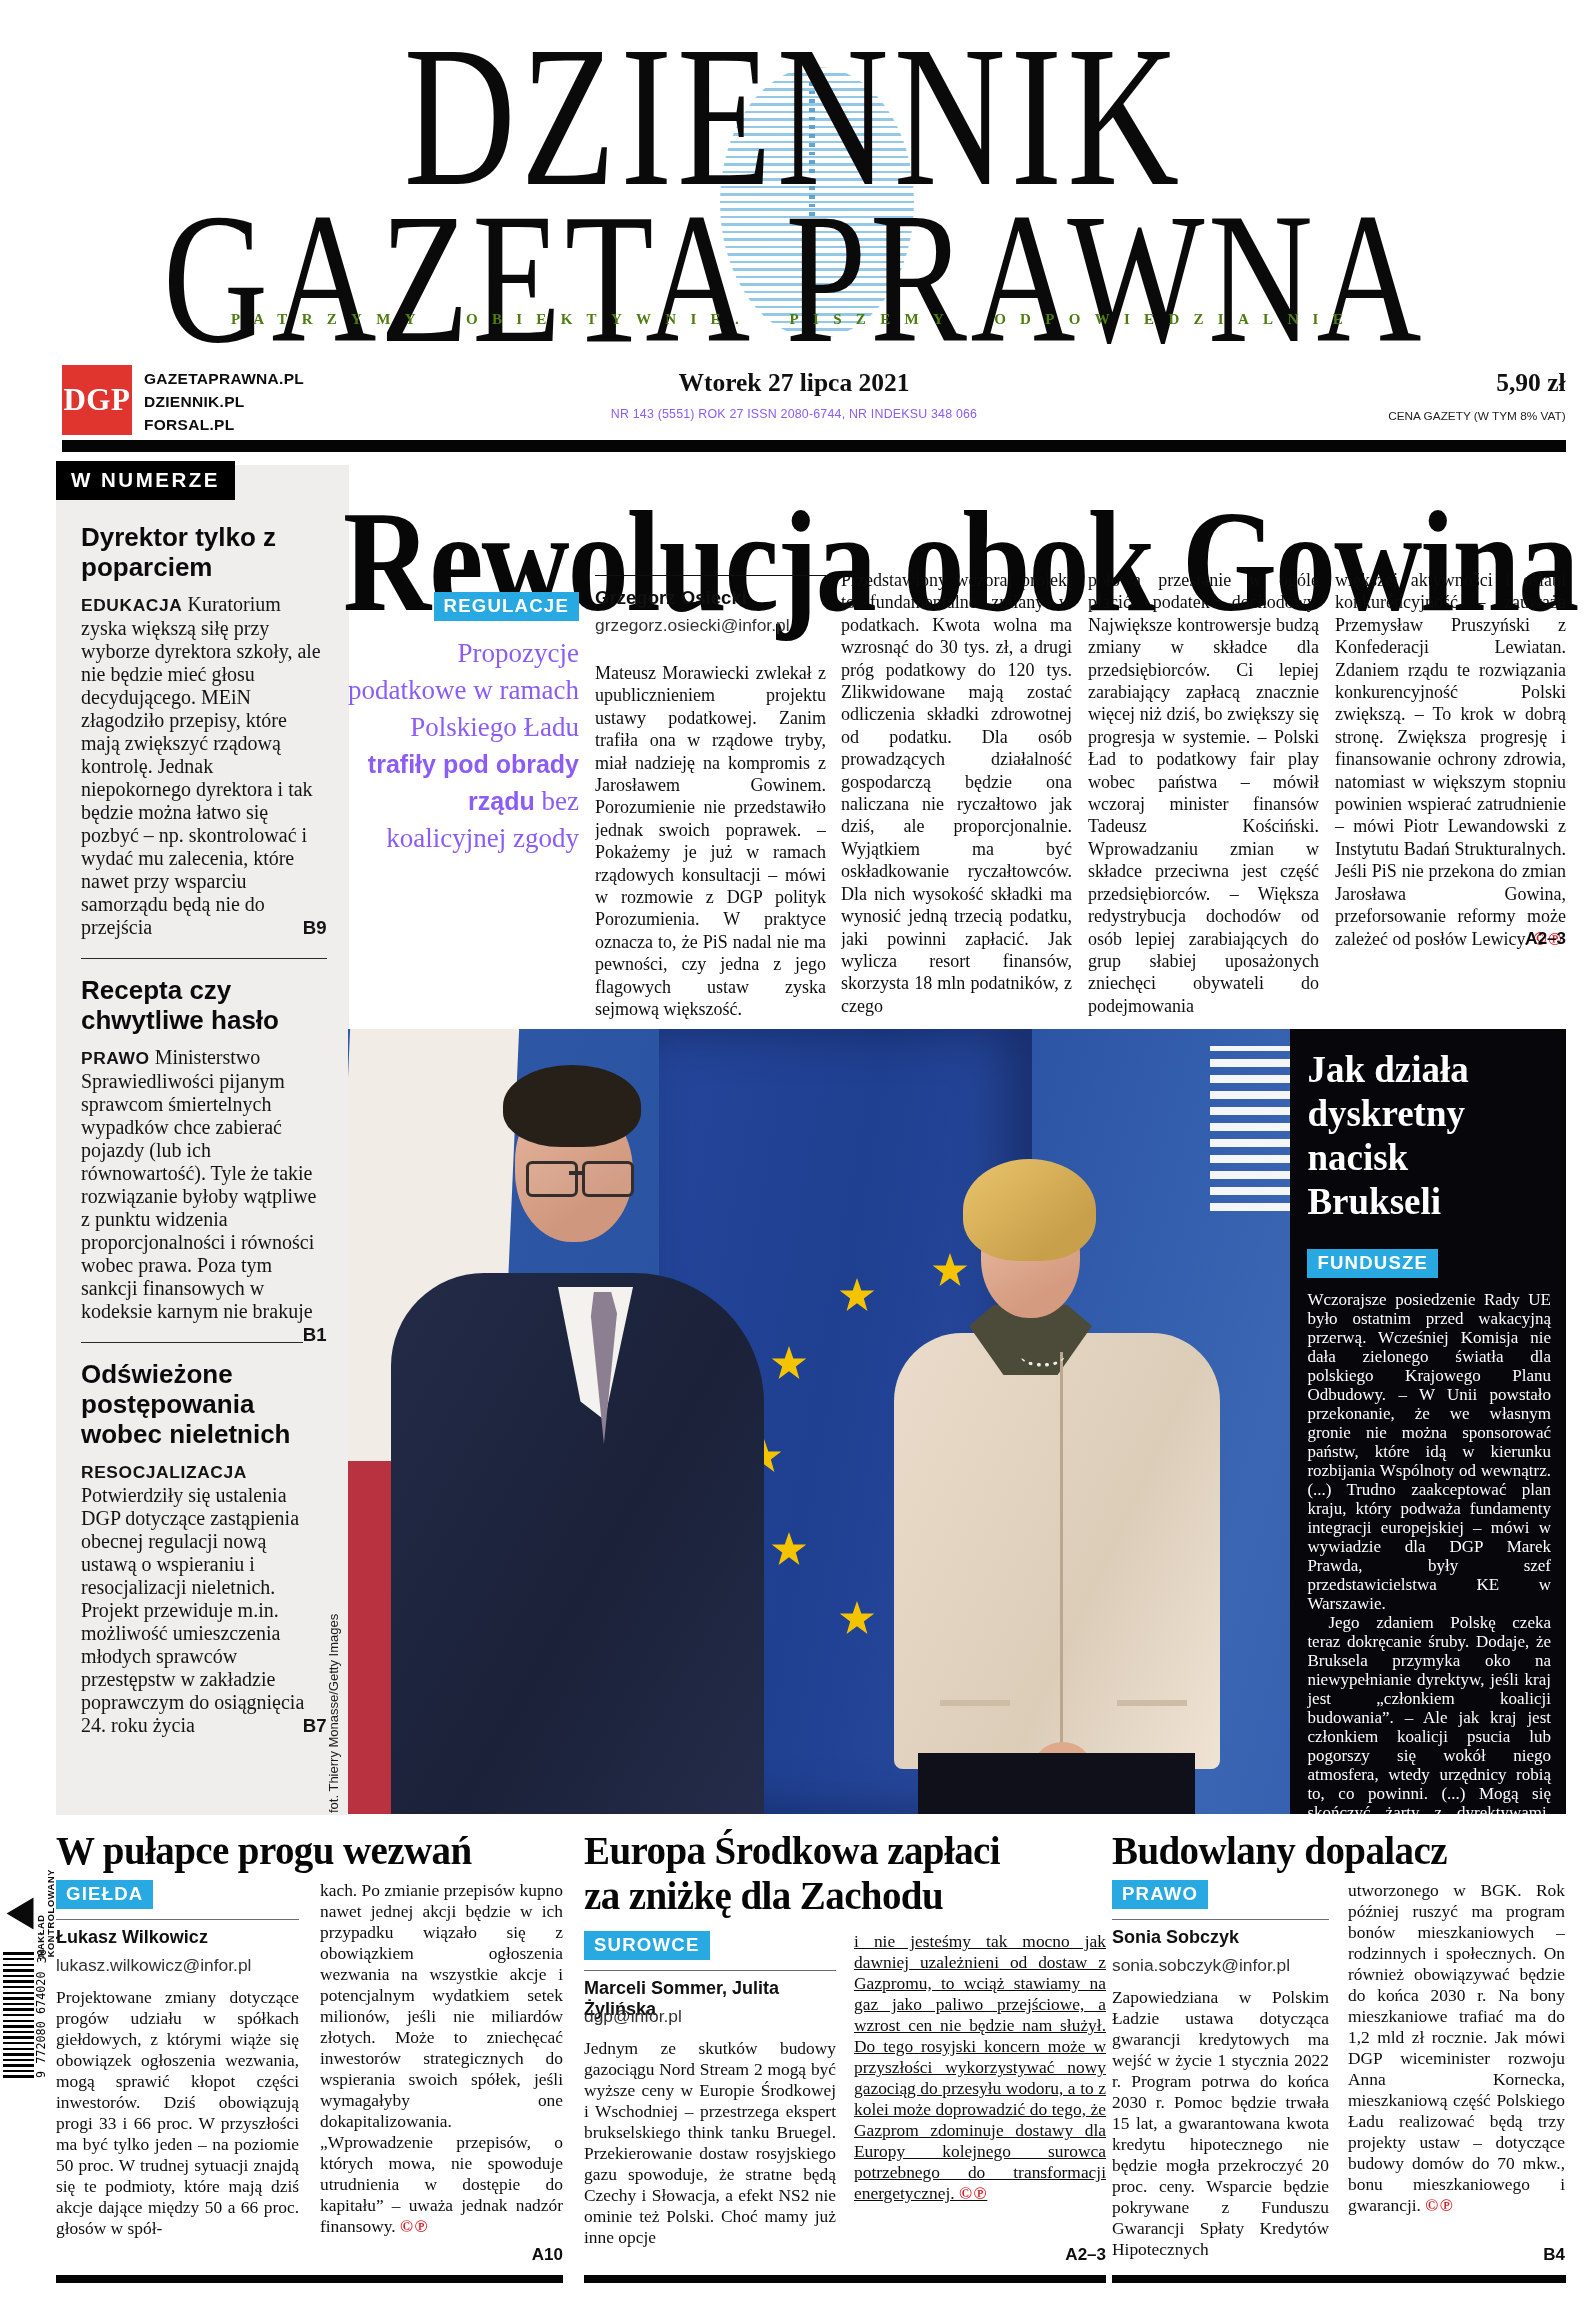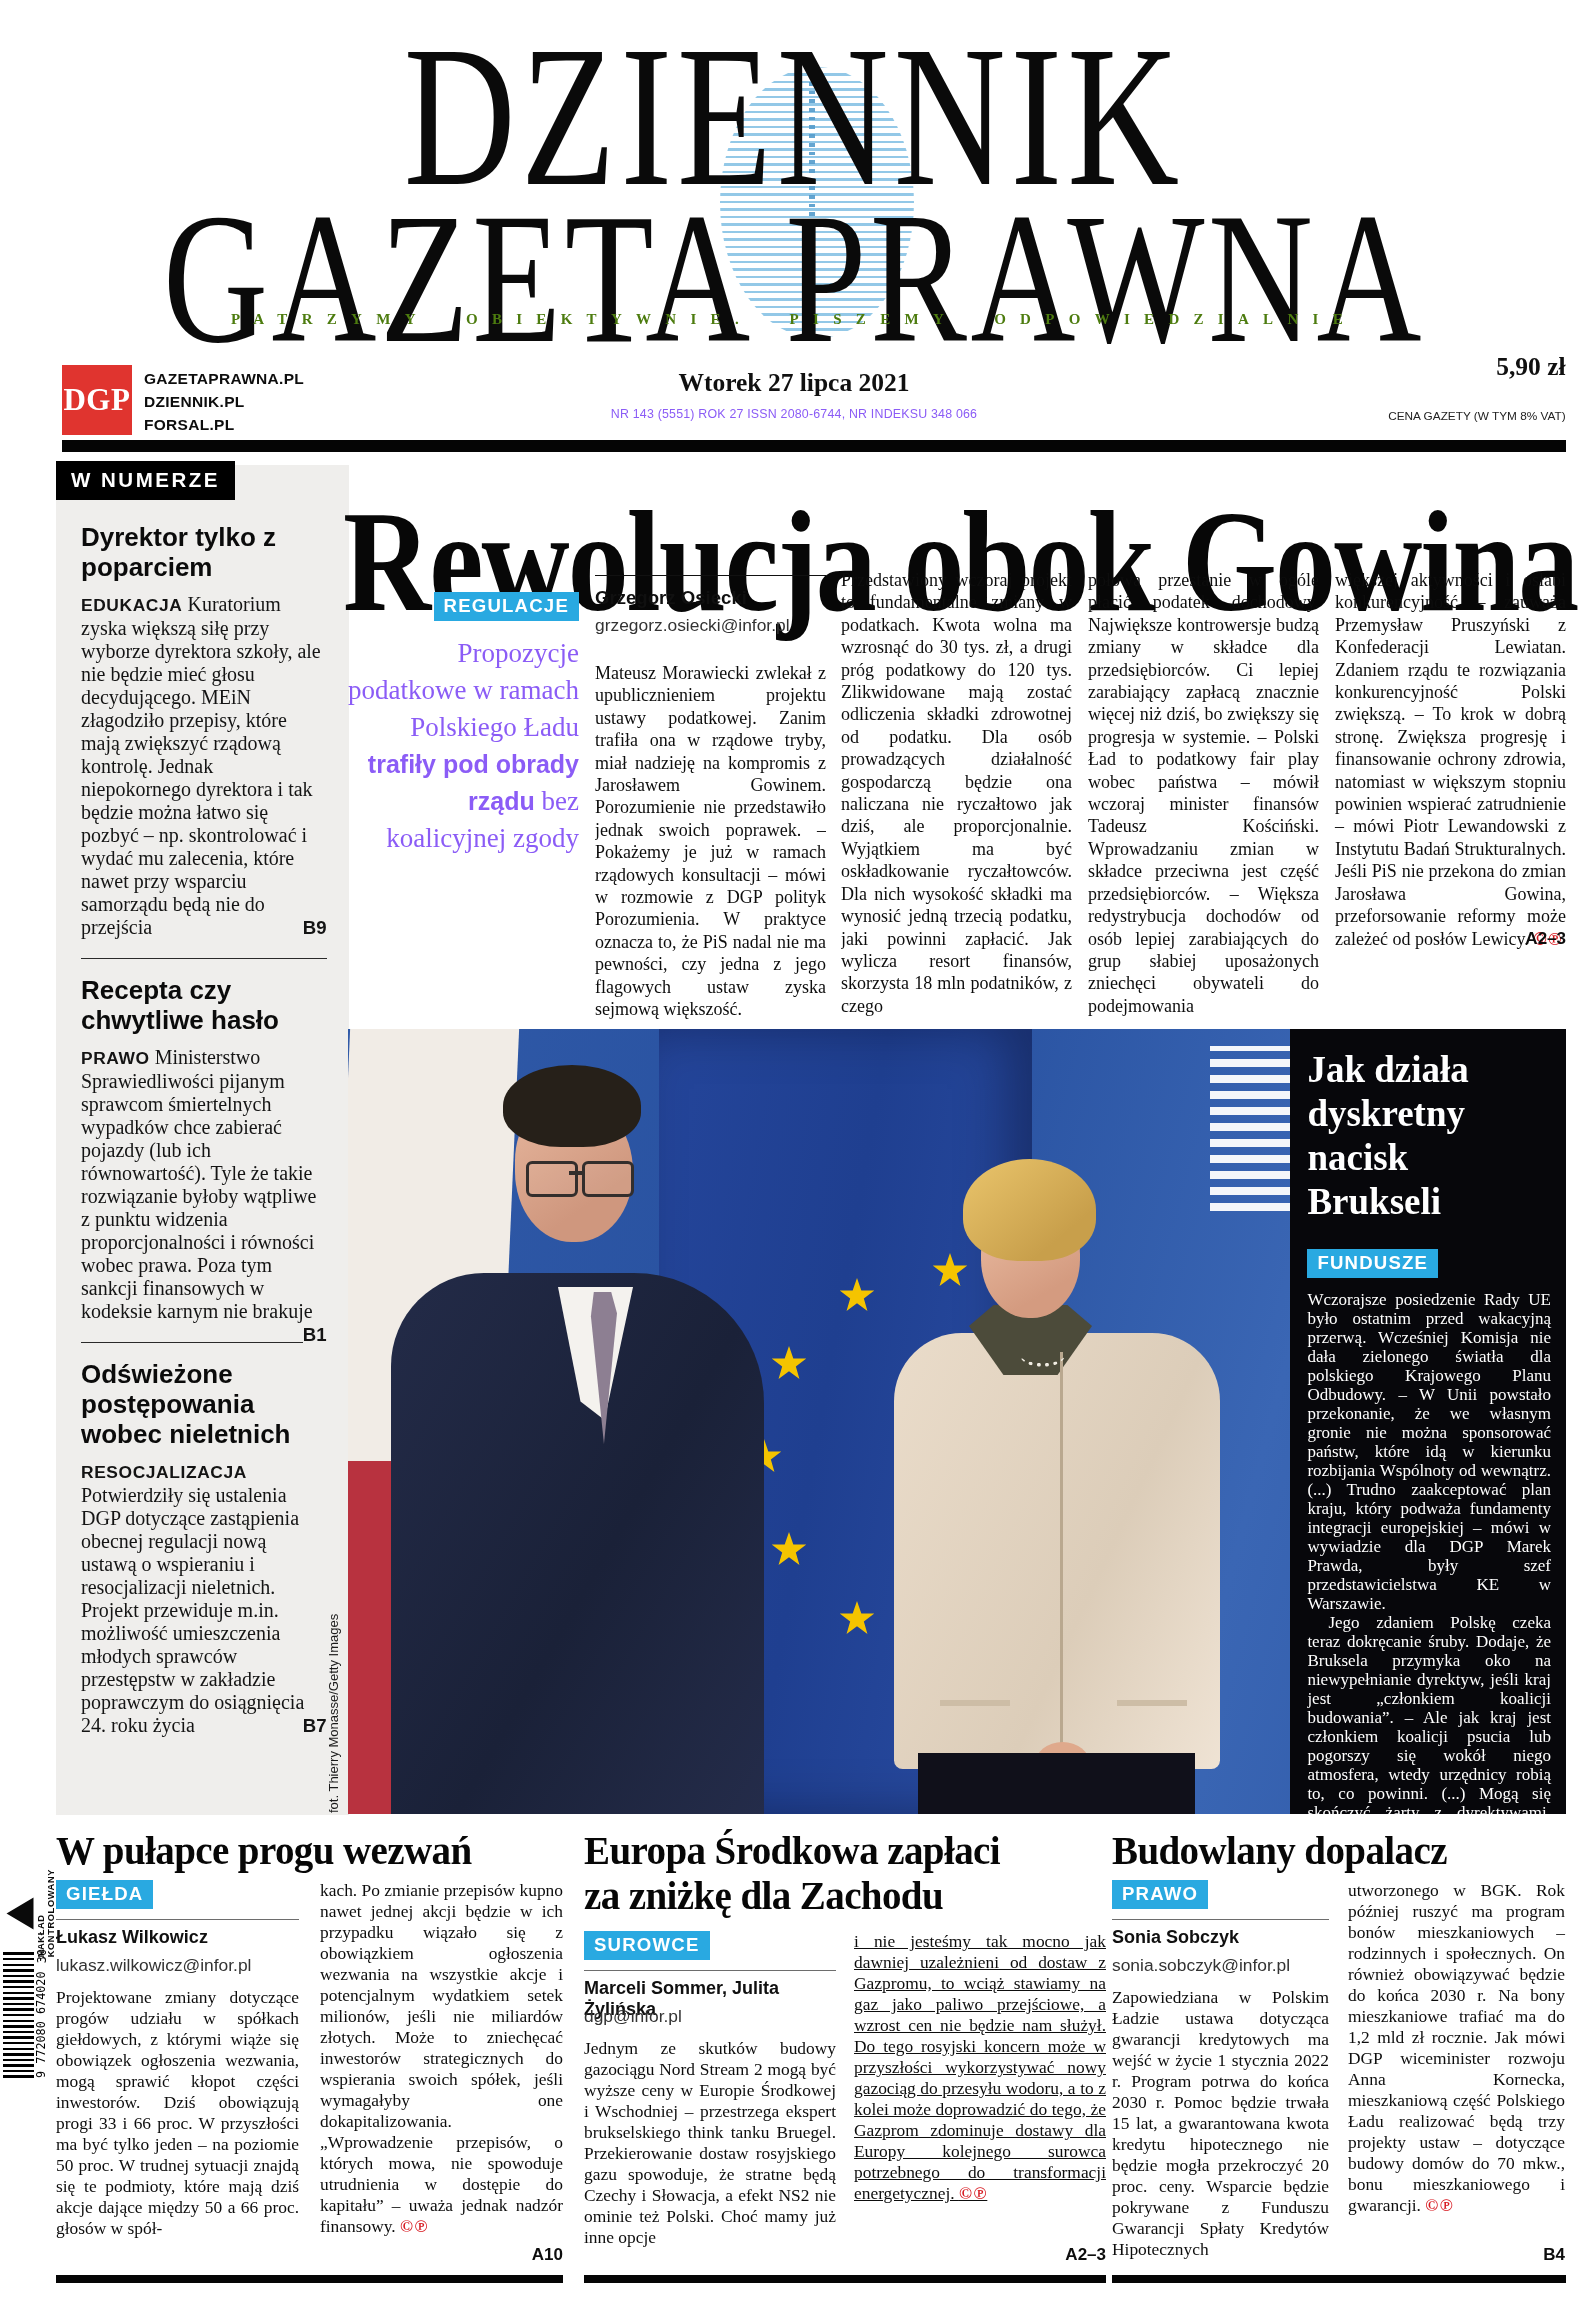--- a/index.html
+++ b/index.html
@@ -20,21 +20,21 @@
          word-spacing:18.6px;color:#4d7c0f;white-space:nowrap;}
   .logobox{position:absolute;left:62px;top:365px;width:70px;height:70px;background:#e0342f;
          display:flex;align-items:center;justify-content:center;}
   .logobox span{font-family:"Liberation Serif",serif;font-weight:700;font-size:31px;color:#fff;letter-spacing:0.6px;}
   .sites{position:absolute;left:144px;top:367px;font-family:"Liberation Sans",sans-serif;
          font-weight:700;font-size:15.5px;line-height:23px;color:#0d0d0d;letter-spacing:0.3px;}
   .datec{position:absolute;left:0;top:368px;width:100%;text-align:center;
          font-family:"Liberation Serif",serif;font-weight:700;font-size:25.5px;}
   .issuec{position:absolute;left:0;top:407px;width:100%;text-align:center;
          font-family:"Liberation Sans",sans-serif;font-size:12.4px;letter-spacing:0.2px;color:#8b5cf6;}
-  .price{position:absolute;right:22.4px;top:352px;font-family:"Liberation Serif",serif;font-weight:700;font-size:25.5px;}
+  .price{position:absolute;right:22.4px;top:368px;font-family:"Liberation Serif",serif;font-weight:700;font-size:25.5px;}
   .pricenote{position:absolute;right:22.4px;top:409px;font-family:"Liberation Sans",sans-serif;font-size:11.8px;color:#222;}
   .toprule{position:absolute;left:62px;top:440px;width:1504px;height:12.4px;background:#050505;}
   
   .toc{position:absolute;left:56px;top:465px;width:293px;height:1350px;background:#efeeec;
        box-sizing:border-box;padding:41px 22.4px 0 25px;overflow:hidden;}
   .toclabel{position:absolute;left:56px;top:461px;background:#000;color:#fff;z-index:2;
        font-family:"Liberation Sans",sans-serif;font-weight:700;font-size:20.5px;letter-spacing:2.5px;
        padding:6.8px 15px 8px;}
   .toc h3{margin:16px 0 11.2px;font-family:"Liberation Sans",sans-serif;font-weight:700;
        font-size:26px;line-height:30px;color:#0b0b0b;}

